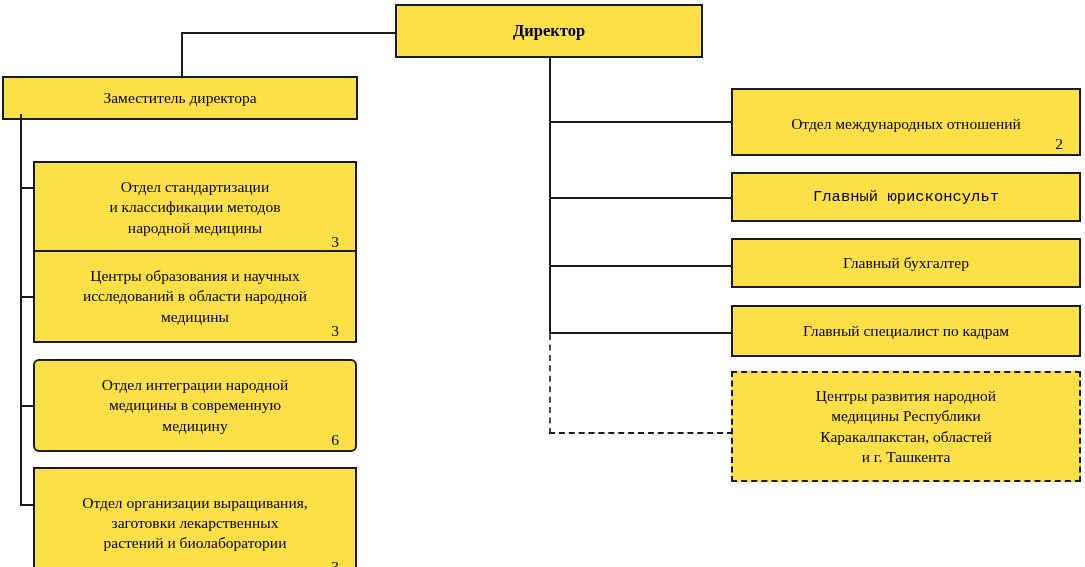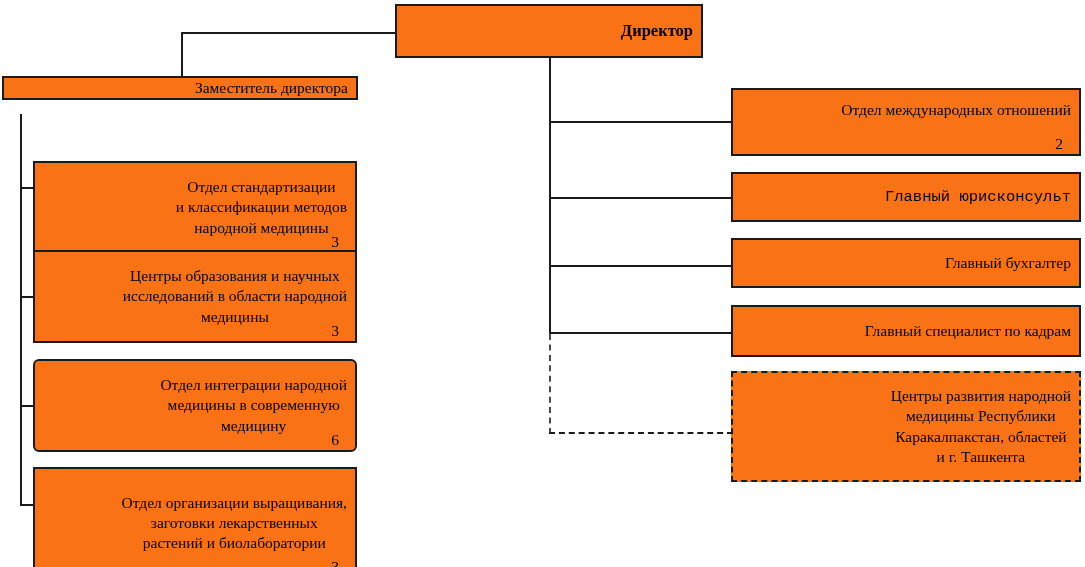--- a/index.html
+++ b/index.html
@@ -12,24 +12,24 @@
     width: 1085px;
     height: 567px;
     background: #ffffff;
     font-family: "Liberation Serif", "DejaVu Serif", serif;
     overflow: hidden;
   }
   .node {
     position: absolute;
     box-sizing: border-box;
     border: 2px solid #1b1b1b;
-    background: #f97316;
+    background: #fde047;
     display: flex;
     flex-direction: column;
-    align-items: flex-end;
+    align-items: center;
     justify-content: flex-start;
   }
   .node.dashed {
     border: 2px dashed #1b1b1b;
   }
   .node-label {
     text-align: center;
     font-size: 15.5px;
     line-height: 1.30;
     color: #000000;
@@ -82,21 +82,21 @@
 
   <div class="node root" style="left:395px; top:4px; width:308px; height:54px;">
     <div class="vcenter">
       <div class="node-label">Директор</div>
     </div>
   </div>
 
   <div class="connector h" style="left:181px; top:32px; width:215px;"></div>
   <div class="connector v" style="left:181px; top:32px; height:45px;"></div>
 
-  <div class="node" style="left:2px; top:76px; width:356px; height:24px;">
+  <div class="node" style="left:2px; top:76px; width:356px; height:44px;">
     <div class="vcenter">
       <div class="node-label">Заместитель директора</div>
     </div>
   </div>
 
   <div class="connector v" style="left:20px; top:114px; height:391px;"></div>
 
   <div class="connector h" style="left:20px; top:187px; width:15px;"></div>
   <div class="connector h" style="left:20px; top:296px; width:15px;"></div>
   <div class="connector h" style="left:20px; top:405px; width:15px;"></div>
@@ -142,21 +142,21 @@
 
   <div class="connector h" style="left:549px; top:121px; width:183px;"></div>
   <div class="connector h" style="left:549px; top:197px; width:183px;"></div>
   <div class="connector h" style="left:549px; top:265px; width:183px;"></div>
   <div class="connector h" style="left:549px; top:332px; width:183px;"></div>
 
   <div class="connector dash-v" style="left:549px; top:334px; height:100px;"></div>
   <div class="connector dash-h" style="left:549px; top:432px; width:184px;"></div>
 
   <div class="node" style="left:731px; top:88px; width:350px; height:68px;">
-    <div class="vcenter" style="flex:0 0 auto; padding-top:10px;">
+    <div class="vcenter" style="flex:0 0 auto; padding-top:24px;">
       <div class="node-label">Отдел международных отношений</div>
     </div>
     <div class="node-count">2</div>
   </div>
 
   <div class="node" style="left:731px; top:172px; width:350px; height:50px;font-family:Liberation Mono, monospace;">
     <div class="vcenter">
       <div class="node-label">Главный юрисконсульт</div>
     </div>
   </div>

